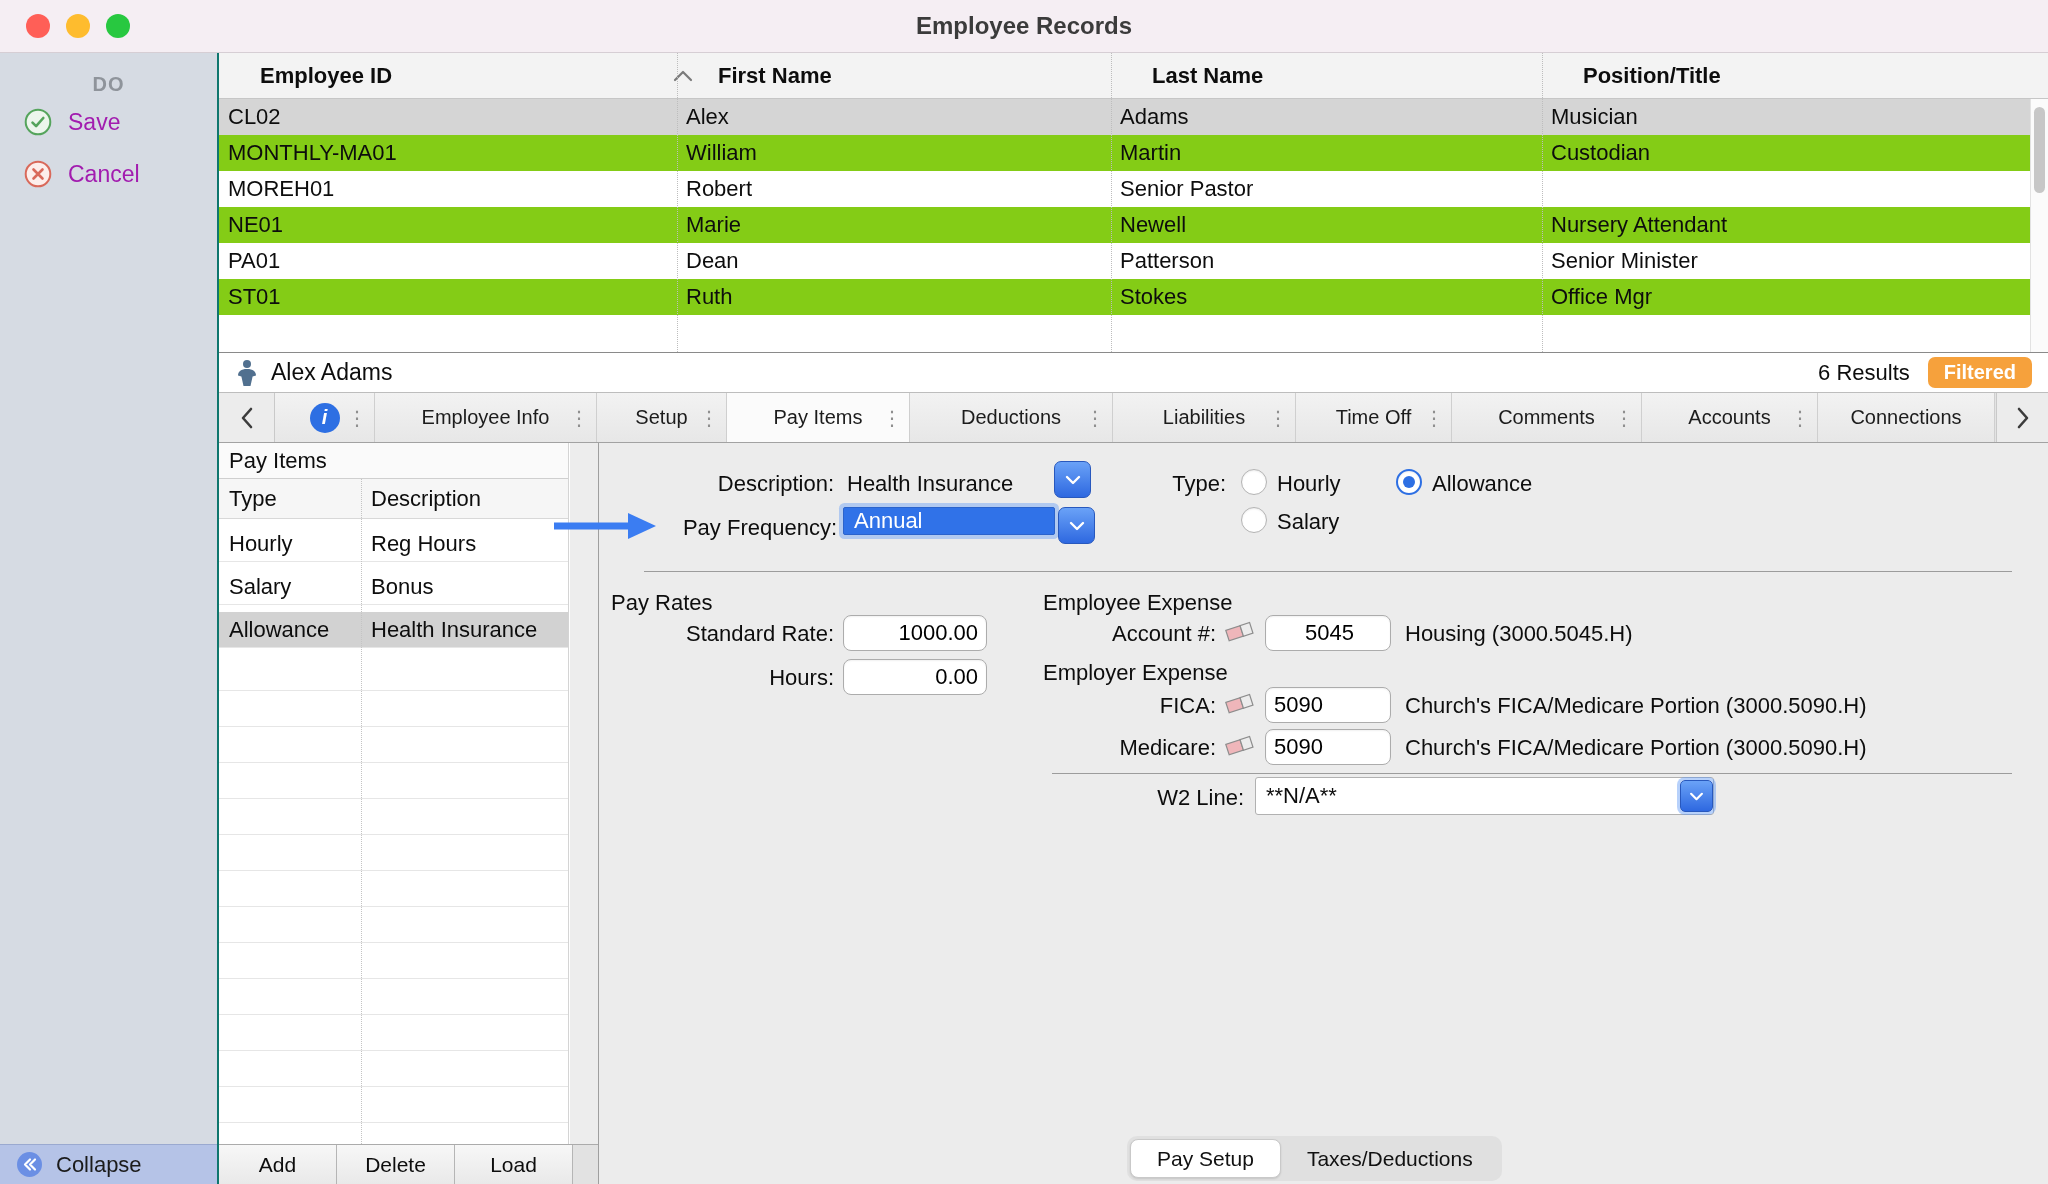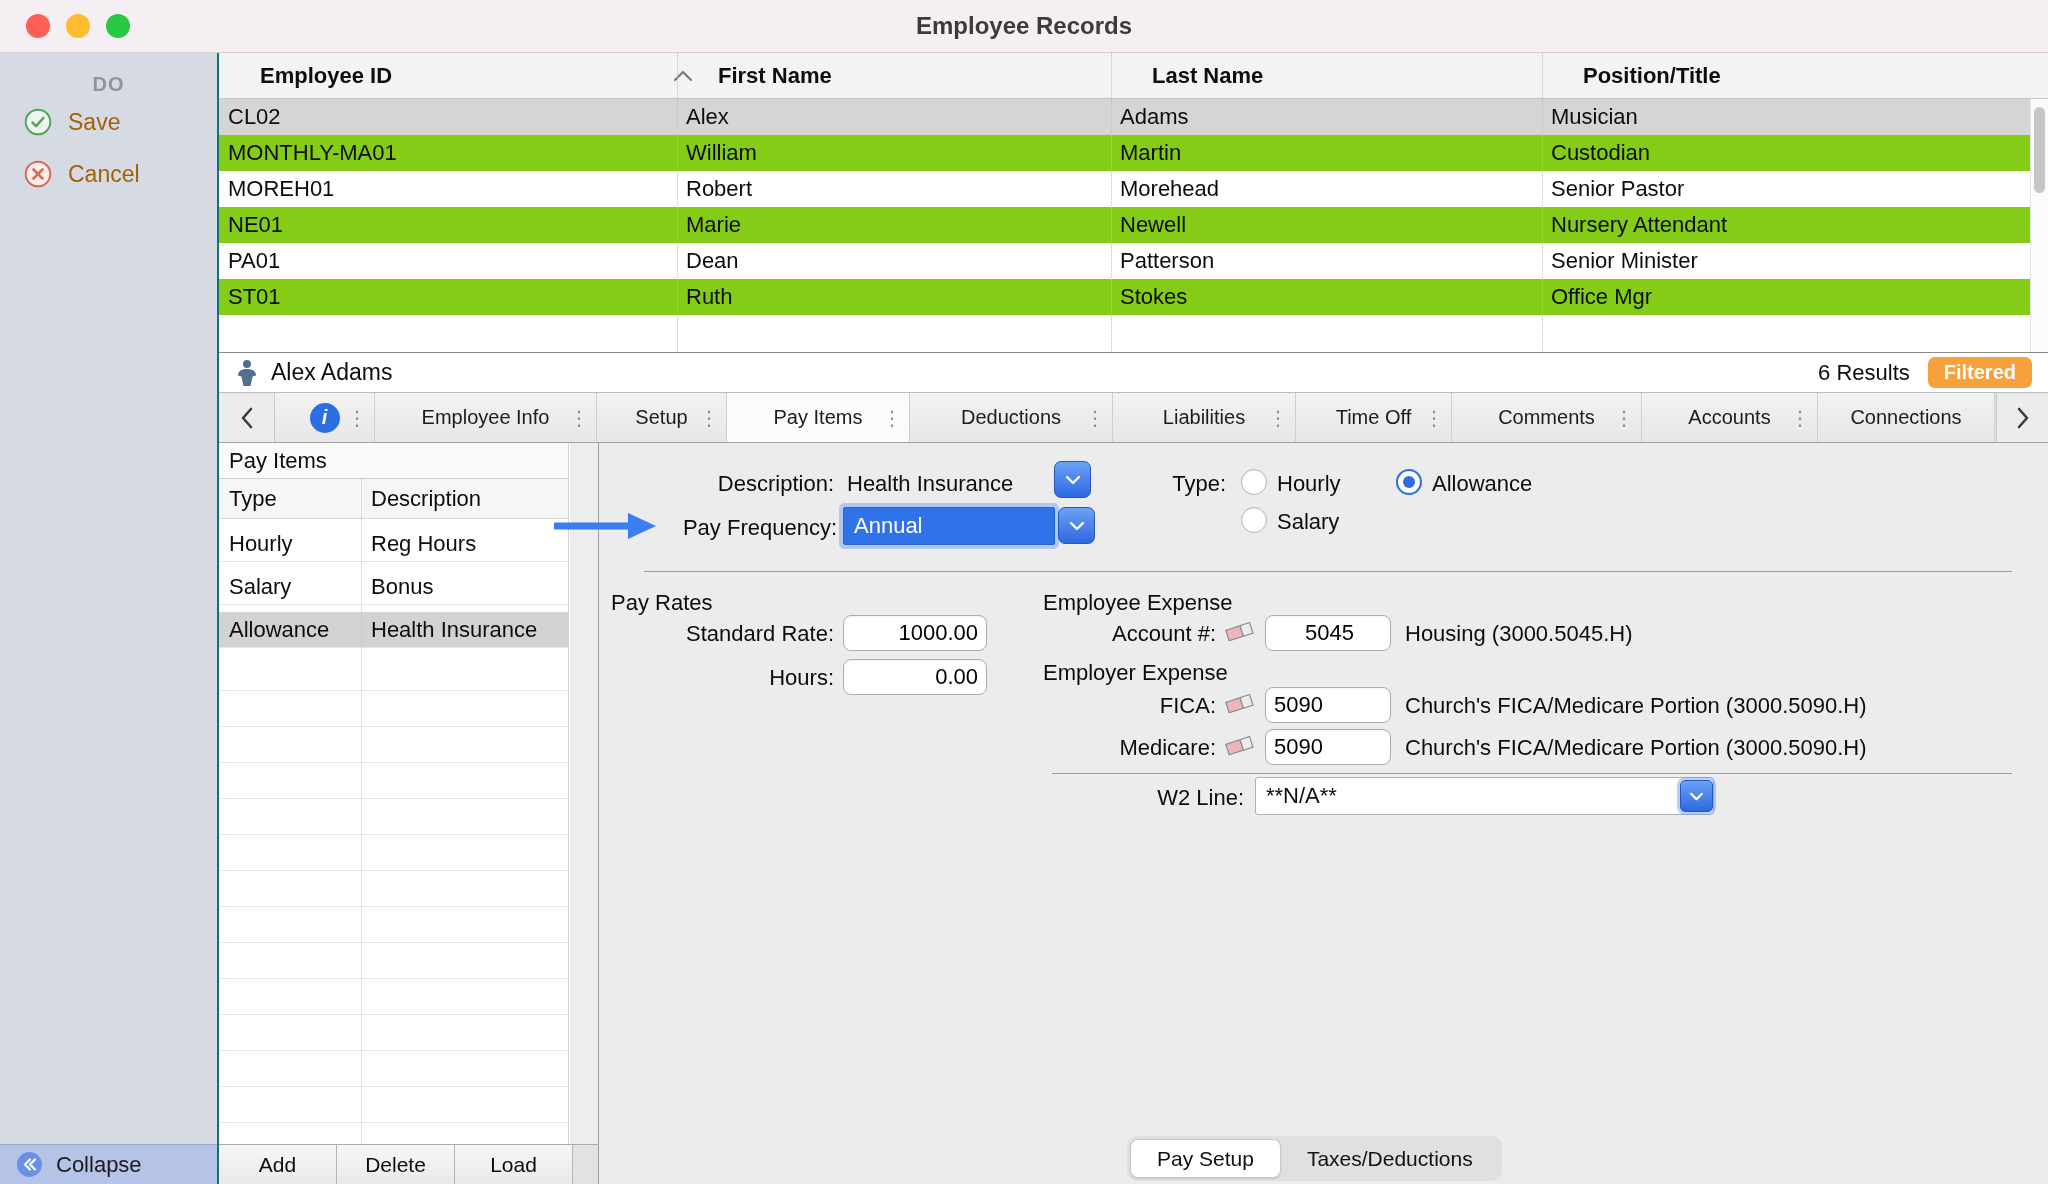--- a/index.html
+++ b/index.html
@@ -12,21 +12,21 @@
   .titlebar { height:53px; background:#f5eef3; border-bottom:1px solid #d6ced4; position:relative;
               display:flex; align-items:center; justify-content:center; }
   .traffic { position:absolute; left:26px; top:14px; display:flex; gap:16px; }
   .light { width:24px; height:24px; border-radius:50%; display:inline-block; }
   .light.red { background:#ff5f57; } .light.yellow { background:#febc2e; } .light.green { background:#28c840; }
   .win-title { font-size:24px; font-weight:700; color:#3b3b3b; }
   
   .app-body { display:flex; height:1131px; }
   .sidebar { width:219px; background:#d6dbe3; border-right:2px solid #0f766e; position:relative; flex:0 0 219px; }
   .do-header { margin-top:20px; text-align:center; font-size:20px; font-weight:700; color:#8f949b; letter-spacing:1px; }
-  .side-item { display:flex; align-items:center; gap:16px; padding-left:24px; height:52px; font-size:23px; color:#a16207; cursor:default; }
+  .side-item { display:flex; align-items:center; gap:16px; padding-left:24px; height:52px; font-size:23px; color:#a21caf; cursor:default; }
   .side-item:first-of-type { margin-top:6px; }
   .collapse-bar { position:absolute; left:0; right:0; bottom:0; height:40px; background:#b5c3e7; border-top:1px solid #9aa9d0;
                   display:flex; align-items:center; gap:13px; padding-left:16px; font-size:22px; color:#1b1b1b; }
   .main { flex:1; display:flex; flex-direction:column; width:1829px; }
   
   .records { position:relative; height:300px; background:#fff; border-bottom:1px solid #8a8a8a; overflow:hidden; }
   .thead { display:flex; height:46px; background:#f3f3f3; border-bottom:1px solid #c6c6c6; align-items:center;
            font-weight:700; font-size:22px; }
   .th { padding-left:9px; height:100%; display:flex; align-items:center; }
   .c1 { width:458px; } .c2 { width:434px; } .c3 { width:431px; } .c4 { flex:1; }
@@ -82,21 +82,21 @@
   .flabel { position:absolute; text-align:right; white-space:nowrap; }
   .fheading { position:absolute; white-space:nowrap; }
   .fvalue { position:absolute; white-space:nowrap; }
   .fdesc { position:absolute; white-space:nowrap; }
   .tinput { position:absolute; height:36px; background:#fff; border:1px solid #acacac; border-radius:8px;
             font:inherit; padding:0 8px; box-shadow:inset 0 1px 2px rgba(0,0,0,.06); }
   .num { text-align:right; }
   .dd-btn { position:absolute; width:37px; height:37px; border-radius:7px;
             background:linear-gradient(#6aa2f7,#2e68e0); border:1px solid #2858bd;
             display:flex; align-items:center; justify-content:center; }
-  .freq-field { position:absolute; left:244px; top:64px; width:212px; height:38px; background:#3072e8;
+  .freq-field { position:absolute; left:244px; top:64px; width:212px; height:28px; background:#3072e8;
                 border:1px solid #2b63cc; border-radius:2px; color:#fff; display:flex; align-items:center;
                 padding-left:10px; box-shadow:0 0 0 4px rgba(96,152,246,.42); }
   .radio { position:absolute; width:26px; height:26px; border-radius:50%; background:#fff; border:1px solid #b3b3b3;
            box-shadow:inset 0 1px 2px rgba(0,0,0,.08); }
   .radio.selected { border:2px solid #2d6fe3; }
   .radio.selected::after { content:''; position:absolute; inset:5px; border-radius:50%; background:#2d6fe3; }
   .rlabel { position:absolute; white-space:nowrap; }
   .hr1 { position:absolute; left:45px; top:128px; width:1368px; border-top:1px solid #9c9c9c; }
   .hr2 { position:absolute; left:453px; top:330px; width:960px; border-top:1px solid #9c9c9c; }
   .w2-field { position:absolute; left:656px; top:334px; width:459px; height:38px; background:#fff;
@@ -180,21 +180,20 @@
         </div>
         <div class="trow alt">
           <div class="tcell c1">MONTHLY-MA01</div>
           <div class="tcell c2">William</div>
           <div class="tcell c3">Martin</div>
           <div class="tcell c4">Custodian</div>
         </div>
         <div class="trow">
           <div class="tcell c1">MOREH01</div>
           <div class="tcell c2">Robert</div>
-          <div class="tcell c3">Morehead</div>
           <div class="tcell c4">Senior Pastor</div>
         </div>
         <div class="trow alt">
           <div class="tcell c1">NE01</div>
           <div class="tcell c2">Marie</div>
           <div class="tcell c3">Newell</div>
           <div class="tcell c4">Nursery Attendant</div>
         </div>
         <div class="trow">
           <div class="tcell c1">PA01</div>

